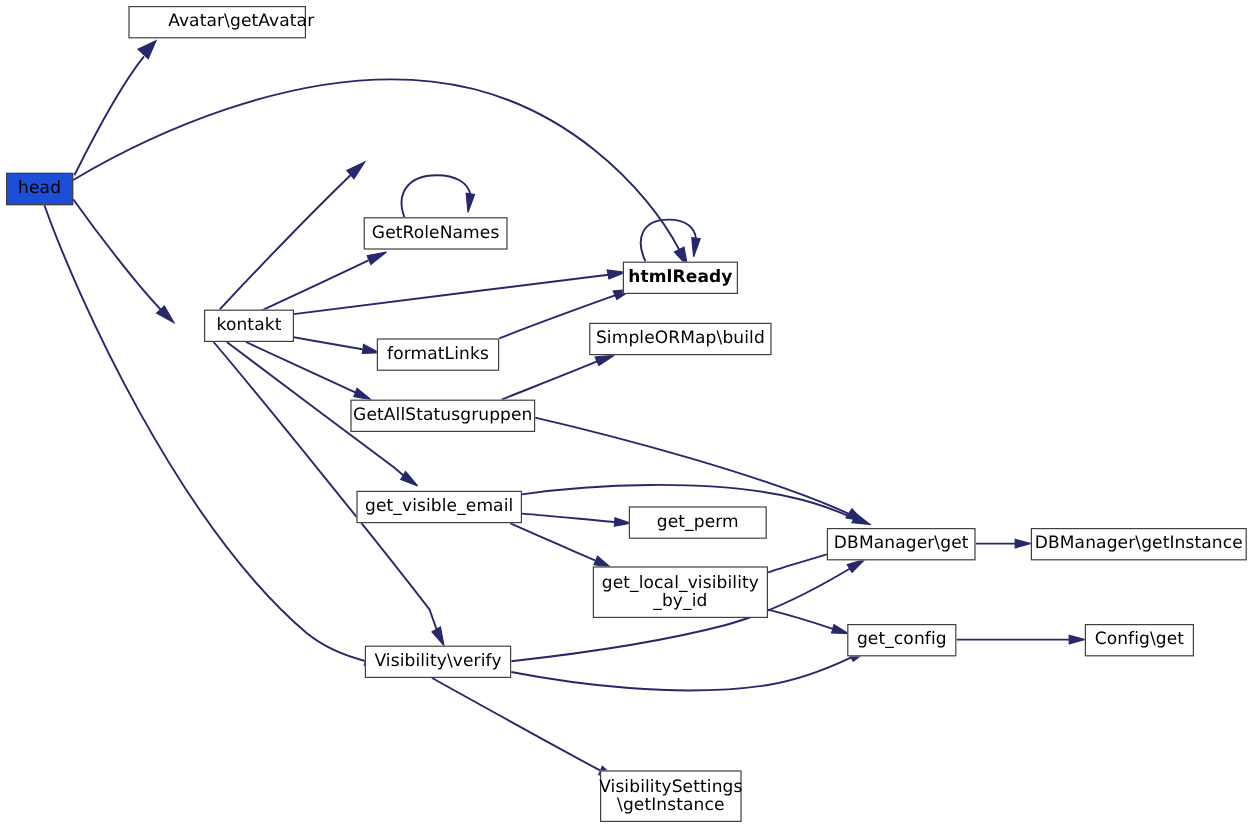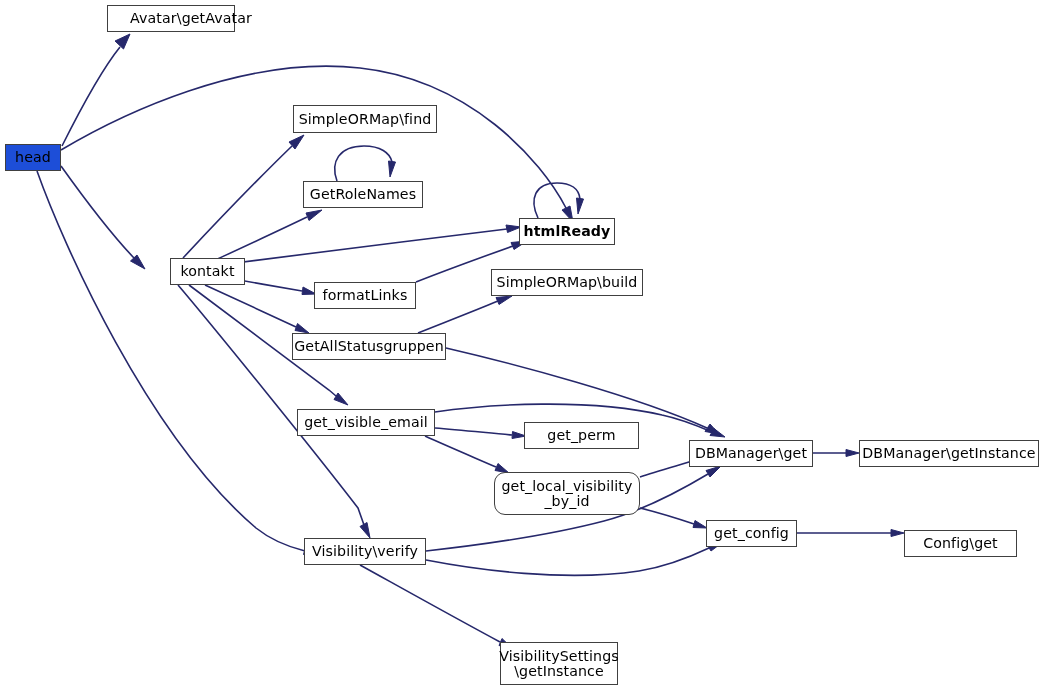--- a/index.html
+++ b/index.html
@@ -187,23 +187,22 @@
 
     <g class="edge">
       <path d="M360,565 C398,586 457,619 500,642"></path>
       <polygon points="499,645.5 513,649 502,638.5"></polygon>
     </g>
 
   </svg>
 
   <div class="node highlight" style="left:5px; top:144px; width:56px; height:27px;">head</div>
 
-  <div class="node" style="left:107px; top:5px; width:128px; height:27px;padding-left:40px;">Avatar\getAvatar</div>
-
-  <div class="node" style="left:293px; top:105px; width:144px; height:28px;">SimpleORMap\find</div>
+  <div class="node" style="left:107px; top:5px; width:148px; height:27px;padding-left:40px;">Avatar\getAvatar</div>
+
 
   <div class="node" style="left:303px; top:181px; width:120px; height:27px;">GetRoleNames</div>
 
   <div class="node" style="left:519px; top:218px; width:96px; height:27px;font-weight:bold;">htmlReady</div>
 
   <div class="node" style="left:136px; top:258px; width:75px; height:27px;margin-left:34px;">kontakt</div>
 
   <div class="node" style="left:491px; top:269px; width:152px; height:27px;">SimpleORMap\build</div>
 
   <div class="node" style="left:314px; top:282px; width:102px; height:27px;">formatLinks</div>
@@ -211,25 +210,25 @@
   <div class="node" style="left:292px; top:333px; width:154px; height:27px;">GetAllStatusgruppen</div>
 
   <div class="node" style="left:297px; top:409px; width:138px; height:27px;">get_visible_email</div>
 
   <div class="node" style="left:689px; top:440px; width:124px; height:27px;">DBManager\get</div>
 
   <div class="node" style="left:524px; top:422px; width:115px; height:27px;">get_perm</div>
 
   <div class="node" style="left:859px; top:440px; width:180px; height:27px;">DBManager\getInstance</div>
 
-  <div class="node" style="left:494px; top:472px; width:146px; height:43px;border-radius:11px;">get_local_visibility
+  <div class="node" style="left:494px; top:472px; width:146px; height:43px;">get_local_visibility
 _by_id</div>
 
   <div class="node" style="left:304px; top:538px; width:122px; height:27px;">Visibility\verify</div>
 
   <div class="node" style="left:706px; top:520px; width:91px; height:27px;">get_config</div>
 
-  <div class="node" style="left:904px; top:520px; width:113px; height:27px;margin-top:10px;">Config\get</div>
+  <div class="node" style="left:904px; top:520px; width:91px; height:27px;">Config\get</div>
 
   <div class="node" style="left:500px; top:642px; width:118px; height:43px;">VisibilitySettings
 \getInstance</div>
 
 </div>
 
 </body></html>

